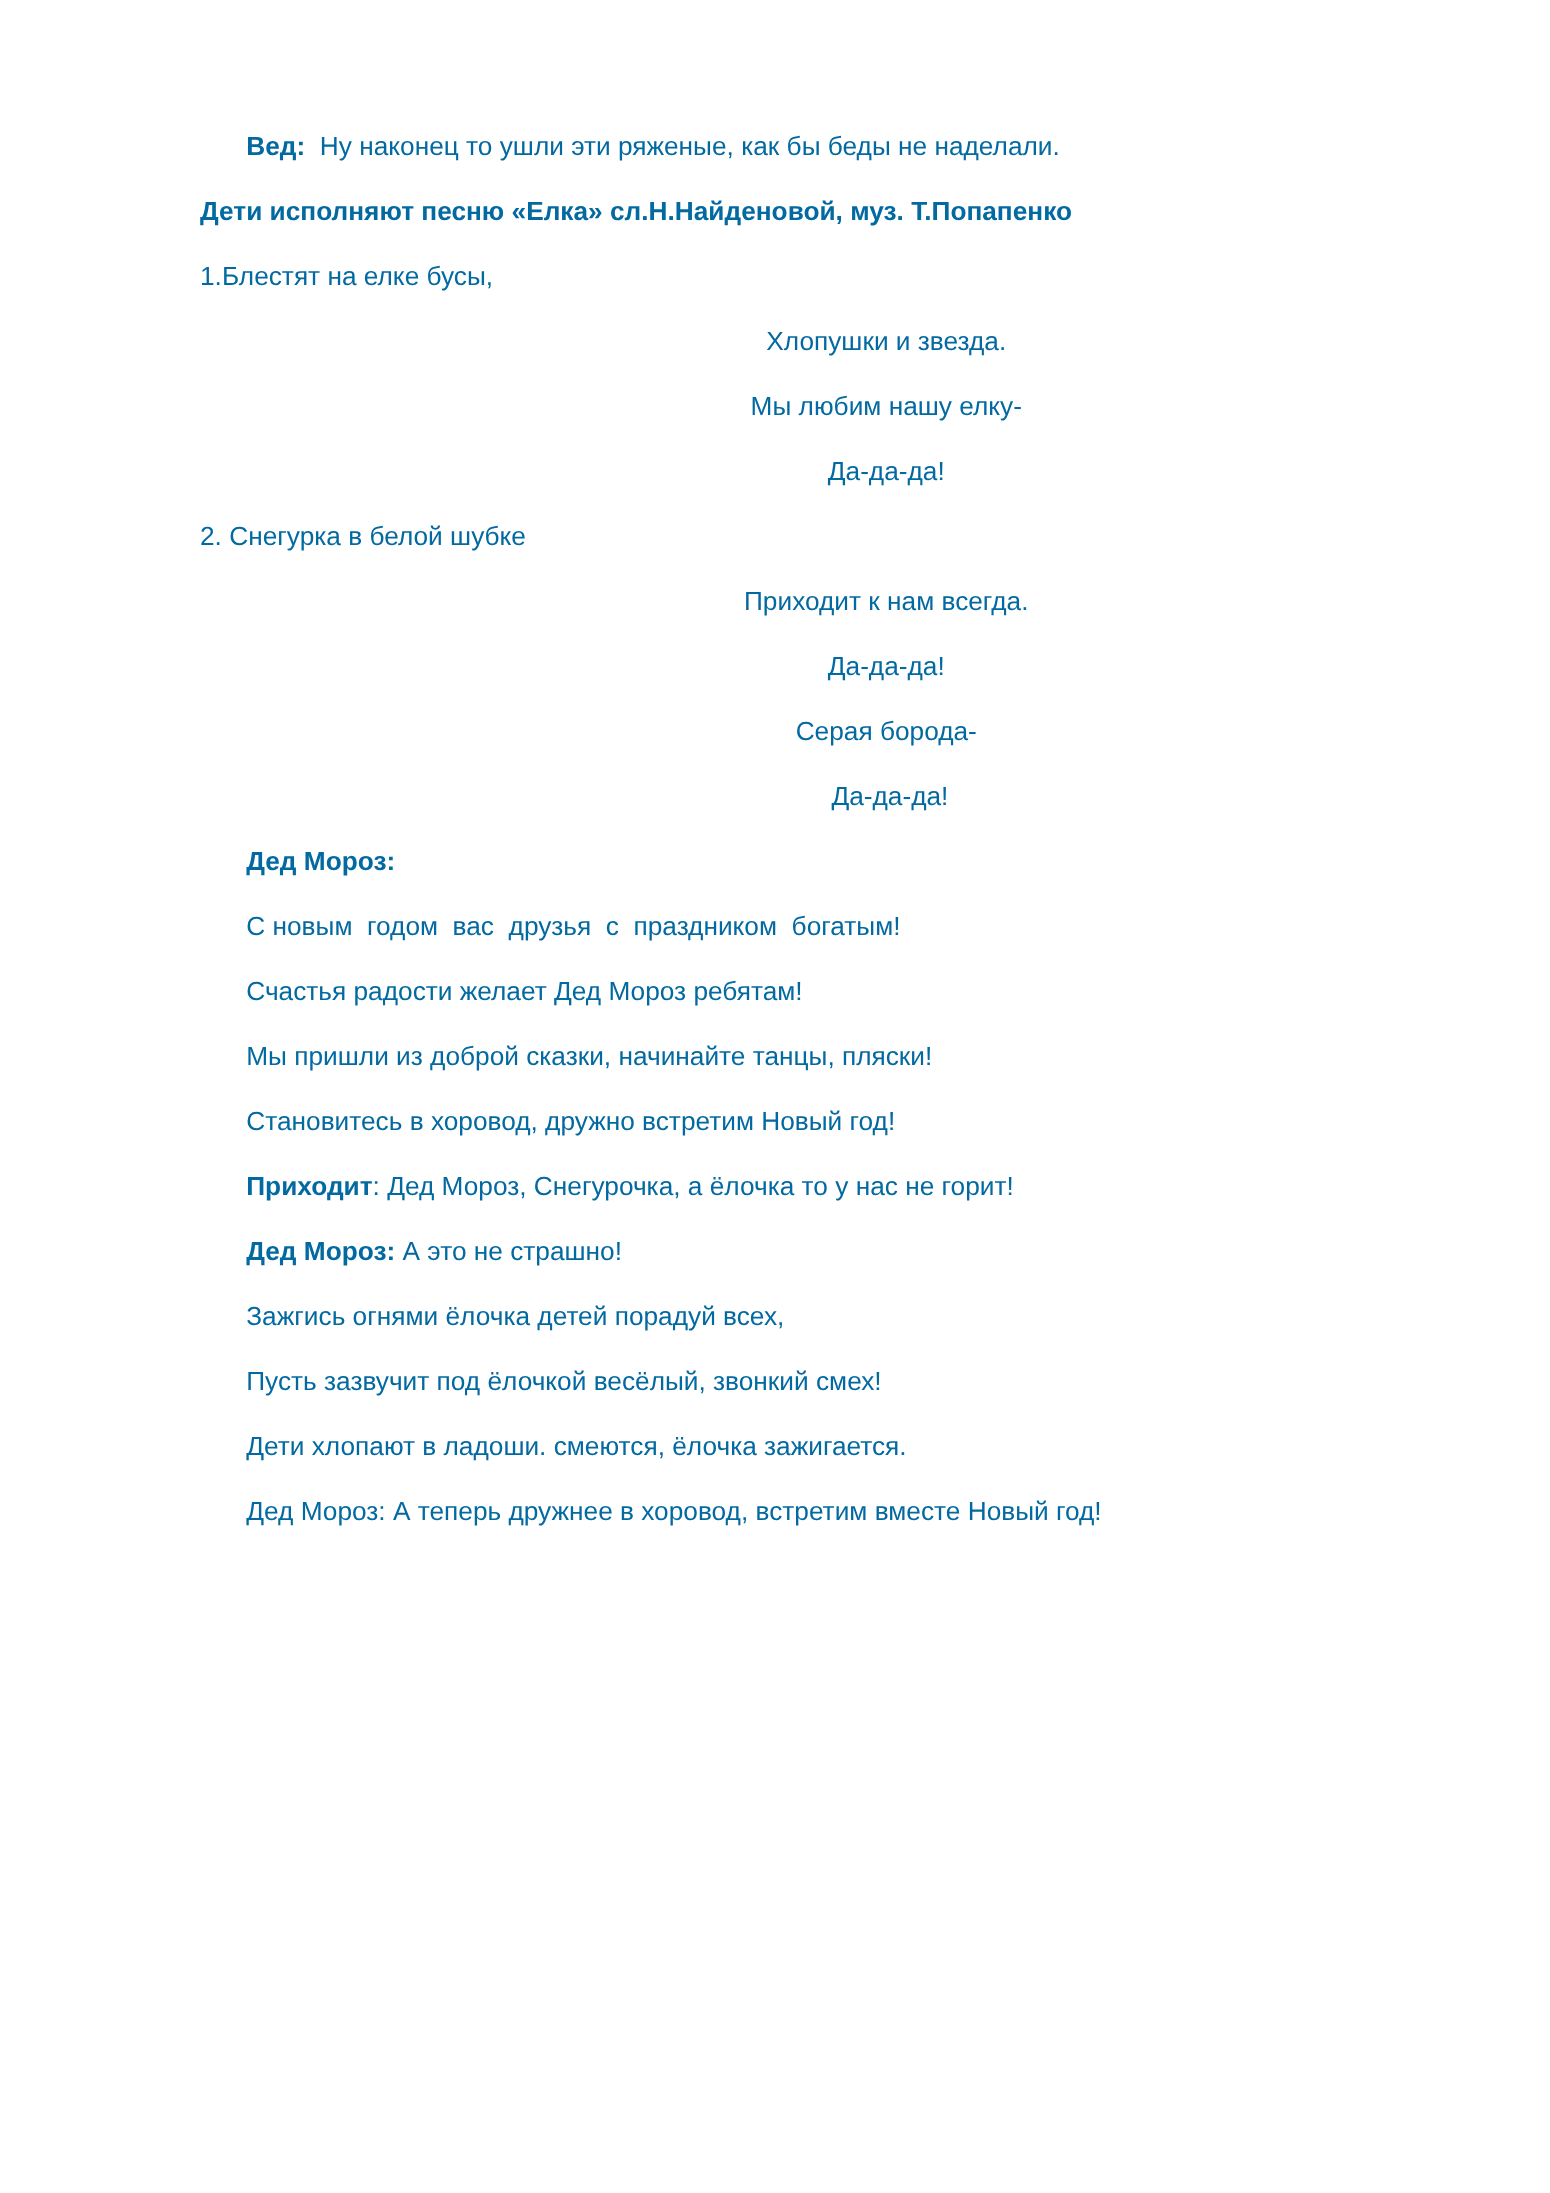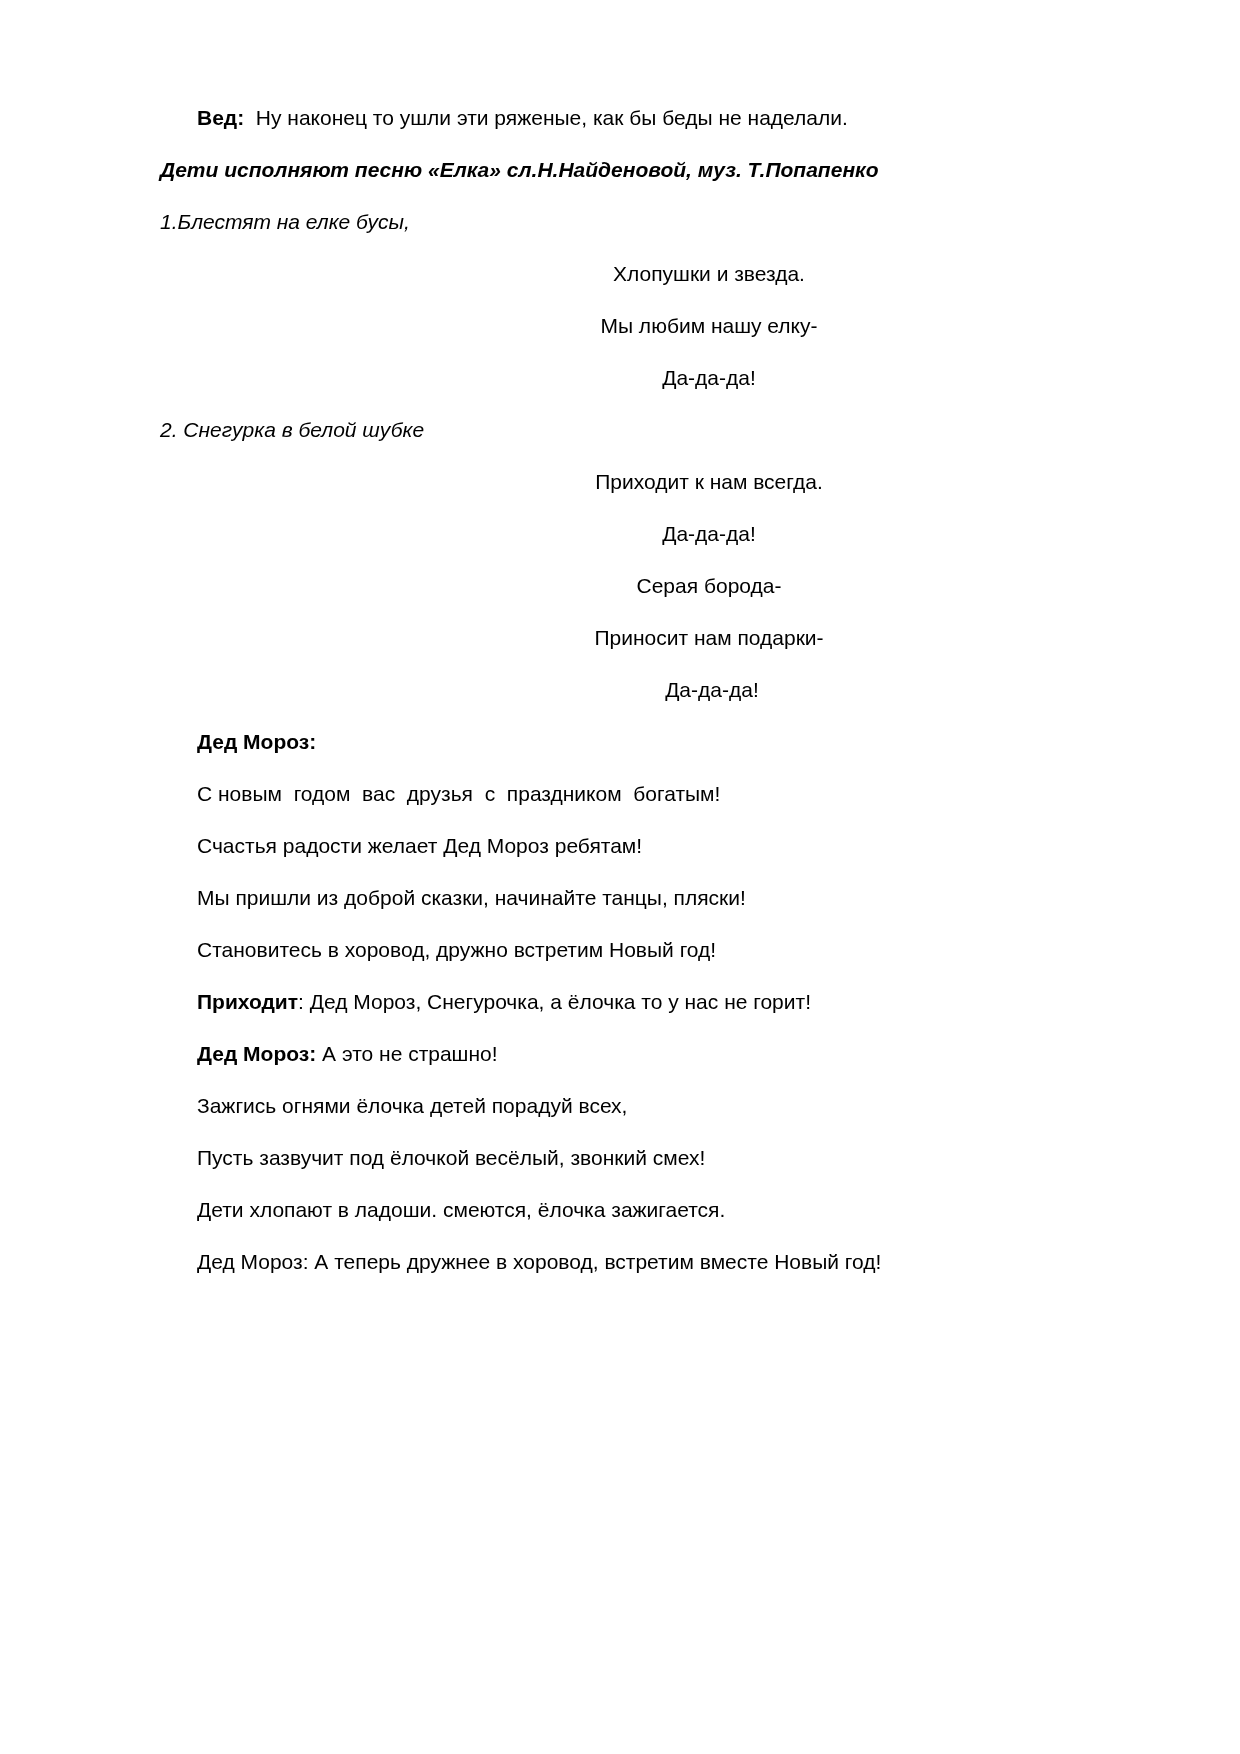--- a/index.html
+++ b/index.html
@@ -17,44 +17,43 @@
     font-size: 21px;
     overflow: hidden;
     box-sizing: border-box;
     padding-top: 92px;
   }
   .doc-body p.line {
     margin: 0;
     padding: 0;
     line-height: 52px;
     white-space: pre-wrap;
-    color: #000000;
+    color: #0369a1;
   }
   .doc-body .seg-bold { font-weight: bold; }
   .doc-body .seg-reg  { font-weight: normal; }
-  .ind-0 { margin-left: 160px !important; font-style: italic; }
+  .ind-0 { margin-left: 160px !important; }
   .ind-1 { margin-left: 178px !important; text-align: center; }
   .ind-2 { margin-left: 197px !important; }
 </style>
 </head>
 <body>
 
 <div class="page">
   <div class="doc-body">
       <p class="line ind-2"><span class="seg-bold">Вед:</span><span class="seg-reg">  Ну наконец то ушли эти ряженые, как бы беды не наделали.</span></p>
       <p class="line ind-0"><span class="seg-bold">Дети исполняют песню «Елка» сл.Н.Найденовой, муз. Т.Попапенко</span></p>
       <p class="line ind-0"><span class="seg-reg">1.Блестят на елке бусы,</span></p>
       <p class="line ind-1"><span class="seg-reg">Хлопушки и звезда.</span></p>
       <p class="line ind-1"><span class="seg-reg">Мы любим нашу елку-</span></p>
       <p class="line ind-1"><span class="seg-reg">Да-да-да!</span></p>
       <p class="line ind-0"><span class="seg-reg">2. Снегурка в белой шубке</span></p>
       <p class="line ind-1"><span class="seg-reg">Приходит к нам всегда.</span></p>
       <p class="line ind-1"><span class="seg-reg">Да-да-да!</span></p>
       <p class="line ind-1"><span class="seg-reg">Серая борода-</span></p>
-      <p class="line ind-1"><span class="seg-reg">Приносит нам подарки-</span></p>
       <p class="line ind-1"><span class="seg-reg"> Да-да-да!</span></p>
       <p class="line ind-2"><span class="seg-bold">Дед Мороз:</span></p>
       <p class="line ind-2"><span class="seg-reg">С новым  годом  вас  друзья  с  праздником  богатым!</span></p>
       <p class="line ind-2"><span class="seg-reg">Счастья радости желает Дед Мороз ребятам!</span></p>
       <p class="line ind-2"><span class="seg-reg">Мы пришли из доброй сказки, начинайте танцы, пляски!</span></p>
       <p class="line ind-2"><span class="seg-reg">Становитесь в хоровод, дружно встретим Новый год!</span></p>
       <p class="line ind-2"><span class="seg-bold">Приходит</span><span class="seg-reg">: Дед Мороз, Снегурочка, а ёлочка то у нас не горит!</span></p>
       <p class="line ind-2"><span class="seg-bold">Дед Мороз:</span><span class="seg-reg"> А это не страшно!</span></p>
       <p class="line ind-2"><span class="seg-reg">Зажгись огнями ёлочка детей порадуй всех,</span></p>
       <p class="line ind-2"><span class="seg-reg">Пусть зазвучит под ёлочкой весёлый, звонкий смех!</span></p>

